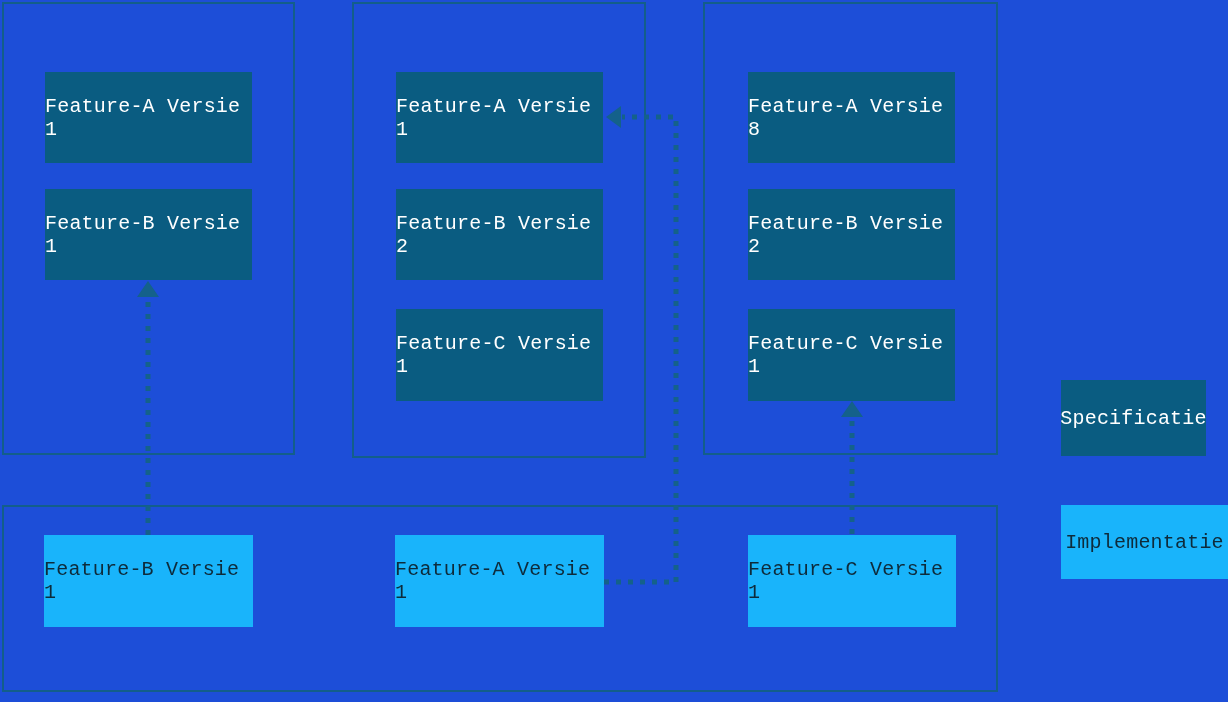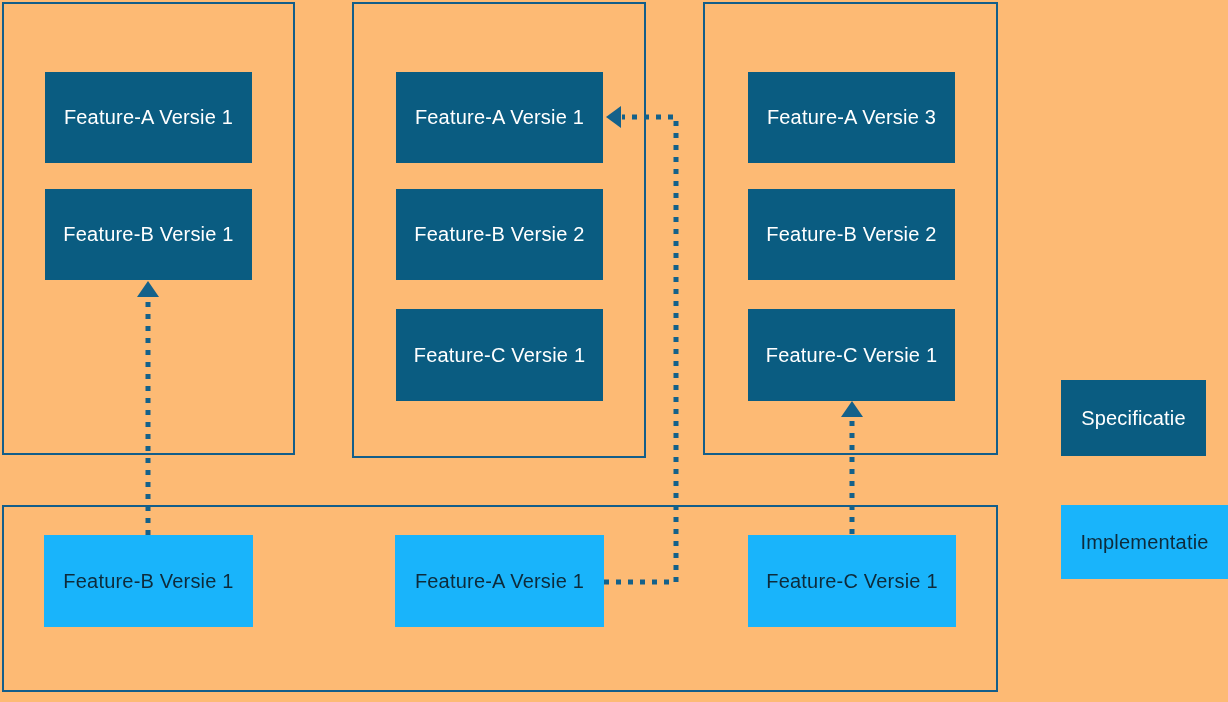--- a/index.html
+++ b/index.html
@@ -1,20 +1,20 @@
 <!DOCTYPE html>
 <html><head>
 <meta charset="utf-8">
 <style>
   html,body{margin:0;padding:0;background:#000;}
   #stage{
     position:relative;
     width:1228px;height:702px;
-    background:#fdba74;
-    font-family:Liberation Sans, sans-serif;
+    background:#1d4ed8;
+    font-family:Liberation Mono, monospace;
     overflow:hidden;
   }
   .container-frame{
     position:absolute;
     border:2px solid #135e8a;
     background:transparent;
     box-sizing:border-box;
   }
   .node{
     position:absolute;
@@ -75,21 +75,21 @@
     <polygon points="852,401 841,417 863,417" fill="#14618a"></polygon>
   </svg>
 
   <div id="b-c1-a" class="node spec">Feature-A Versie 1</div>
   <div id="b-c1-b" class="node spec">Feature-B Versie 1</div>
 
   <div id="b-c2-a" class="node spec">Feature-A Versie 1</div>
   <div id="b-c2-b" class="node spec">Feature-B Versie 2</div>
   <div id="b-c2-c" class="node spec">Feature-C Versie 1</div>
 
-  <div id="b-c3-a" class="node spec">Feature-A Versie 3</div>
+  <div id="b-c3-a" class="node spec">Feature-A Versie 8</div>
   <div id="b-c3-b" class="node spec">Feature-B Versie 2</div>
   <div id="b-c3-c" class="node spec">Feature-C Versie 1</div>
 
   <div id="b-i-b" class="node impl">Feature-B Versie 1</div>
   <div id="b-i-a" class="node impl">Feature-A Versie 1</div>
   <div id="b-i-c" class="node impl">Feature-C Versie 1</div>
 
   <div id="legend-spec" class="node spec">Specificatie</div>
   <div id="legend-impl" class="node impl">Implementatie</div>
 

